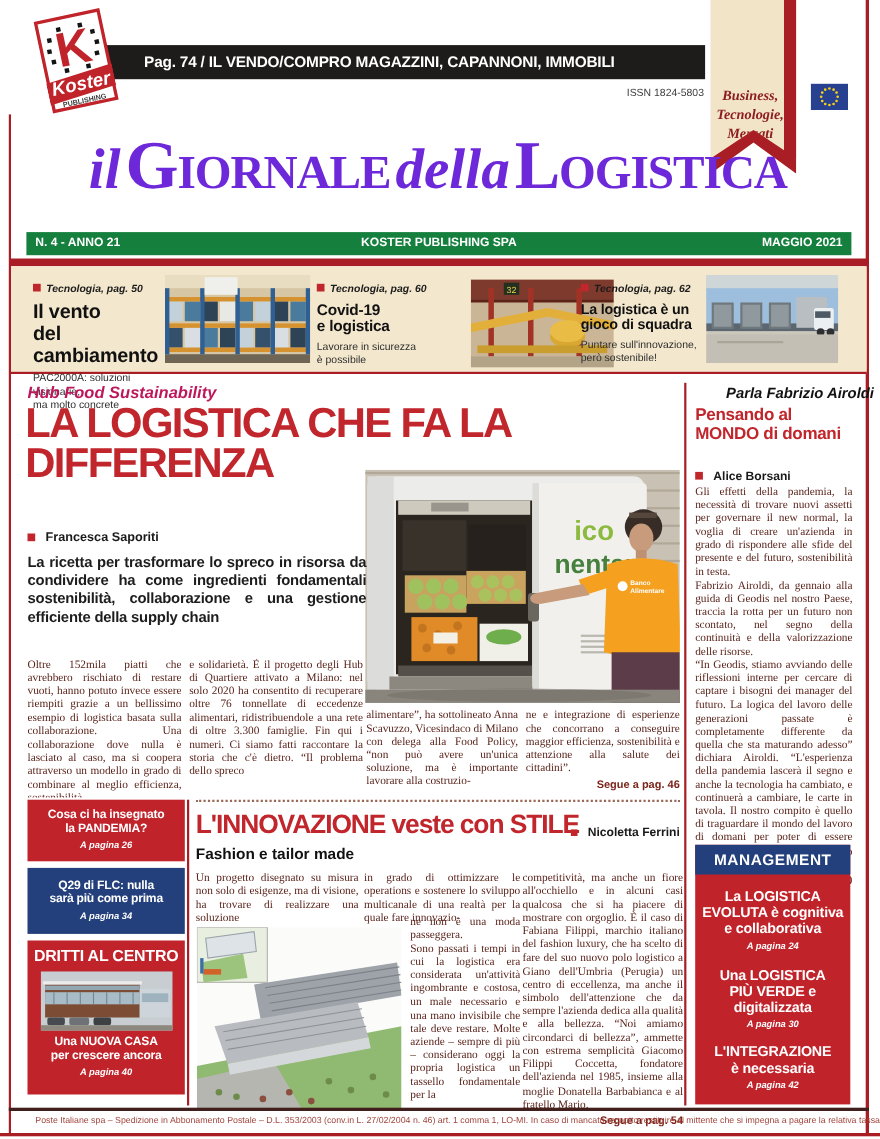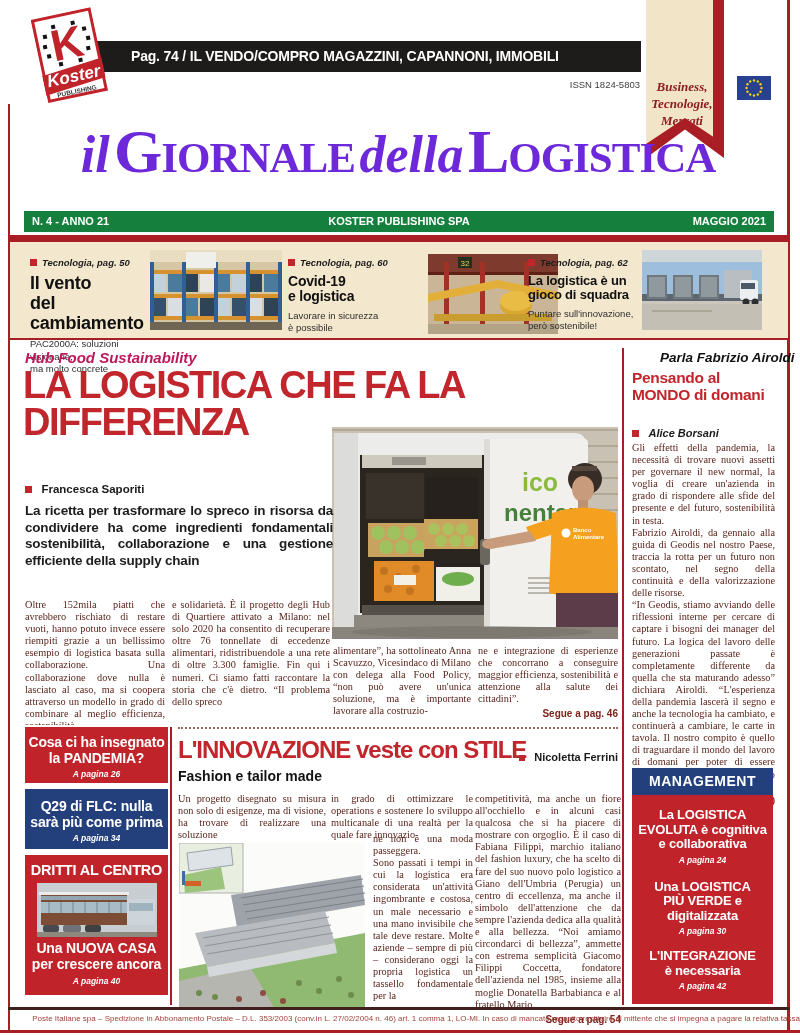--- a/index.html
+++ b/index.html
@@ -16,21 +16,21 @@
   .tk{font-size:9.5px;font-weight:bold;font-style:italic;color:#1c1c1c;}
   .tt{font-weight:bold;font-size:13px;line-height:1.1;color:#111;margin-top:4px;
       letter-spacing:-.2px;white-space:pre-line;}
   .tx{font-size:9.5px;line-height:1.32;color:#2e2e2e;margin-top:5px;white-space:pre-line;}
   .m-it{font-family:"Liberation Serif",serif;font-style:italic;font-weight:bold;font-size:52px;}
   .m-sc{font-family:"Liberation Serif",serif;font-weight:bold;font-size:62px;
         font-variant:small-caps;letter-spacing:-1px;}
   .rib-line{font-family:"Liberation Serif",serif;font-style:italic;font-weight:bold;
             font-size:13px;line-height:17px;color:#8c1d20;text-align:center;}
   .box{color:#fff;text-align:center;}
-  .box .t{font-weight:bold;font-size:14px;line-height:1.12;white-space:pre-line;letter-spacing:-.2px;}
+  .box .t{font-weight:bold;font-size:11px;line-height:1.12;white-space:pre-line;letter-spacing:-.2px;}
   .box .p{font-style:italic;font-weight:bold;font-size:8.5px;margin-top:3px;}
   .redline{background:#a91d24;}
 </style>
 </head>
 <body>
 
 <div id="page">
 
   <div class="abs redline" style="left:8px;top:104px;width:2px;height:926px;"></div>
   <div class="abs redline" style="left:787px;top:0;width:3px;height:1030px;"></div>
@@ -316,21 +316,21 @@
   </div>
 
   <div class="abs" style="left:178px;top:727px;width:440px;border-top:2px dotted #9a6a58;"></div>
   <div class="abs redline" style="left:622px;top:348px;width:2px;height:657px;"></div>
   <div class="abs redline" style="left:170px;top:727px;width:2px;height:278px;"></div>
 
   <div class="abs" style="left:632px;top:350px;font-style:italic;font-weight:bold;font-size:13.5px;color:#121212;margin-left:28px;">Parla Fabrizio Airoldi</div>
   <div class="abs prel" style="left:632px;top:369px;width:150px;font-weight:bold;font-size:15.5px;line-height:1.12;
               letter-spacing:-.3px;color:#c0262c;">Pensando al
 MONDO di domani</div>
-  <div class="abs" style="left:632px;top:423px;font-style:italic;">
+  <div class="abs" style="left:632px;top:423px;">
     <span class="sq"></span>
     <span class="byline" style="font-size:11px;">Alice Borsani</span>
   </div>
   <div class="abs" style="left:632px;top:442px;width:143px;">
     <div class="body-txt">Gli effetti della pandemia, la necessità di trovare nuovi assetti per governare il new normal, la voglia di creare un'azienda in grado di rispondere alle sfide del presente e del futuro, sostenibilità in testa.</div>
     <div class="body-txt">Fabrizio Airoldi, da gennaio alla guida di Geodis nel nostro Paese, traccia la rotta per un futuro non scontato, nel segno della continuità e della valorizzazione delle risorse.</div>
     <div class="body-txt">“In Geodis, stiamo avviando delle riflessioni interne per cercare di captare i bisogni dei manager del futuro. La logica del lavoro delle generazioni passate è completamente differente da quella che sta maturando adesso” dichiara Airoldi. “L'esperienza della pandemia lascerà il segno e anche la tecnologia ha cambiato, e continuerà a cambiare, le carte in tavola. Il nostro compito è quello di traguardare il mondo del lavoro di domani per poter di essere all'altezza dei sogni di chi lo abiterà.”</div>
     <div class="seg">Segue a pag. 20</div>
   </div>
 

